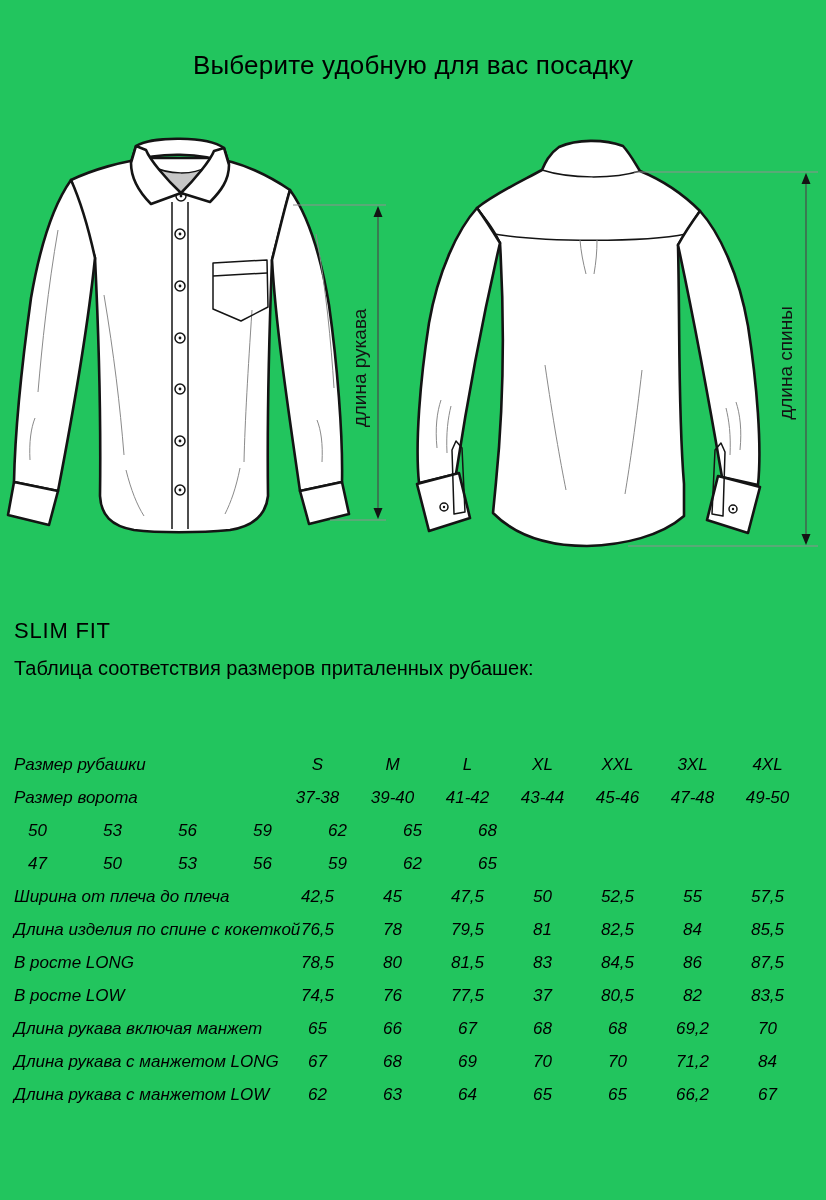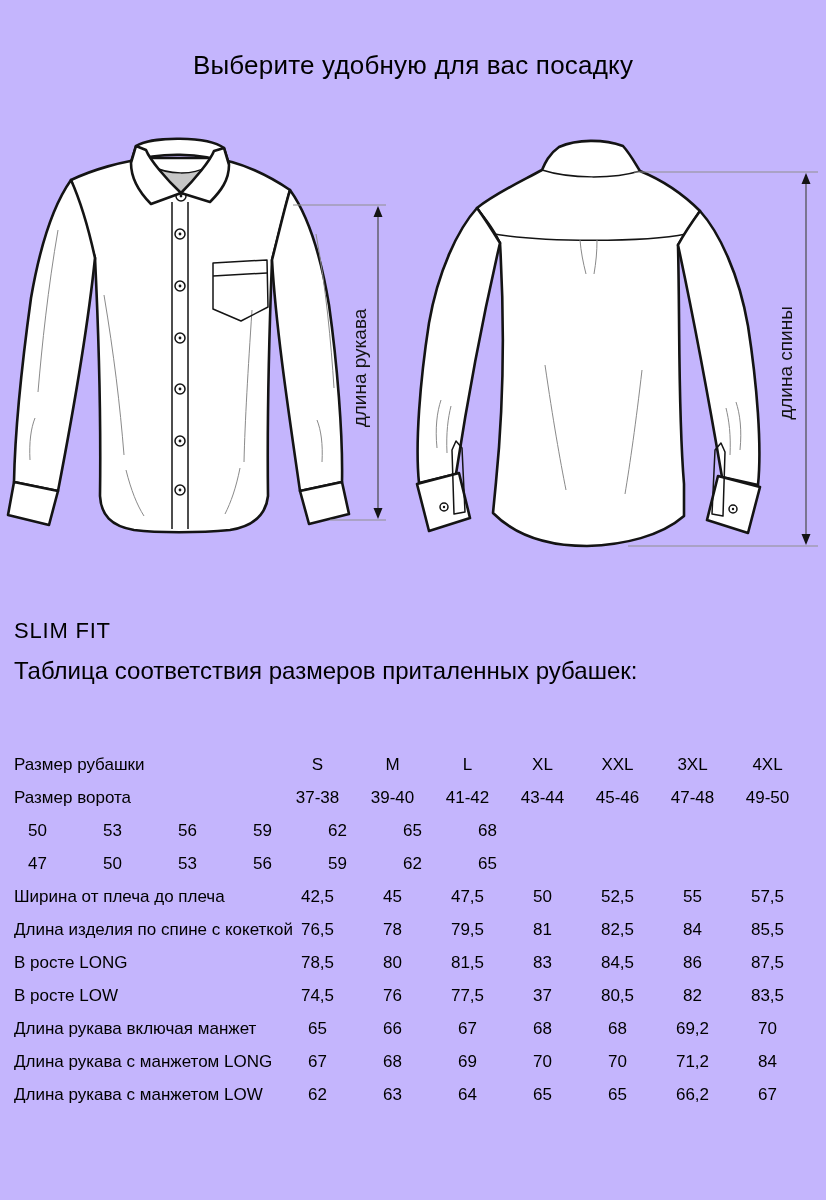--- a/index.html
+++ b/index.html
@@ -1,34 +1,34 @@
 <!DOCTYPE html>
 <html><head>
 <meta charset="utf-8">
 <style>
   html,body{margin:0;padding:0;background:#fff;}
-  .page{position:relative;width:826px;height:1200px;background:#c4b5fd;overflow:hidden;
+  .page{position:relative;width:826px;height:1200px;background:#22c55e;overflow:hidden;
         font-family:"Liberation Sans",sans-serif;color:#000;}
   .title{position:absolute;top:50px;left:0;width:826px;margin:0;text-align:center;
          font-size:26px;font-weight:400;letter-spacing:0.2px;}
   .diagram{position:absolute;top:130px;left:0;}
   .diagram .outline{fill:#fff;stroke:#141414;stroke-width:2.6;stroke-linejoin:round;}
   .diagram .detail{fill:none;stroke:#141414;stroke-width:1.5;stroke-linejoin:round;}
   .diagram .crease{fill:none;stroke:#8a8a8a;stroke-width:1;}
   .diagram .shade{fill:#c7c7c7;stroke:#141414;stroke-width:1.5;}
   .diagram .extline{stroke:#8f8f8f;stroke-width:1.1;}
   .diagram .dimline{stroke:#4a4a4a;stroke-width:1.2;}
   .diagram .arrowhead{fill:#141414;stroke:none;}
   .diagram .btn{fill:#fff;stroke:#141414;stroke-width:1.5;}
   .diagram .btnhole{fill:#141414;stroke:none;}
   .diagram text{font-family:"Liberation Sans",sans-serif;font-size:19px;fill:#141414;}
   .fit-heading{position:absolute;top:618px;left:14px;font-size:22px;font-weight:400;letter-spacing:0.8px;}
-  .caption{position:absolute;top:657px;left:14px;font-size:24px;font-weight:400;}
+  .caption{position:absolute;top:657px;left:14px;font-size:20px;font-weight:400;}
   .size-table{position:absolute;top:748px;left:0;width:826px;font-size:17px;}
-  .trow{display:flex;align-items:center;height:33px;}
+  .trow{display:flex;align-items:center;height:33px;font-style:italic;}
   .tlabel{margin-left:14px;width:266px;white-space:nowrap;}
   .tcell{width:75px;text-align:center;white-space:nowrap;}
 </style>
 </head>
 <body>
 
 <div class="page">
 
   <h1 class="title">Выберите удобную для вас посадку</h1>
 

